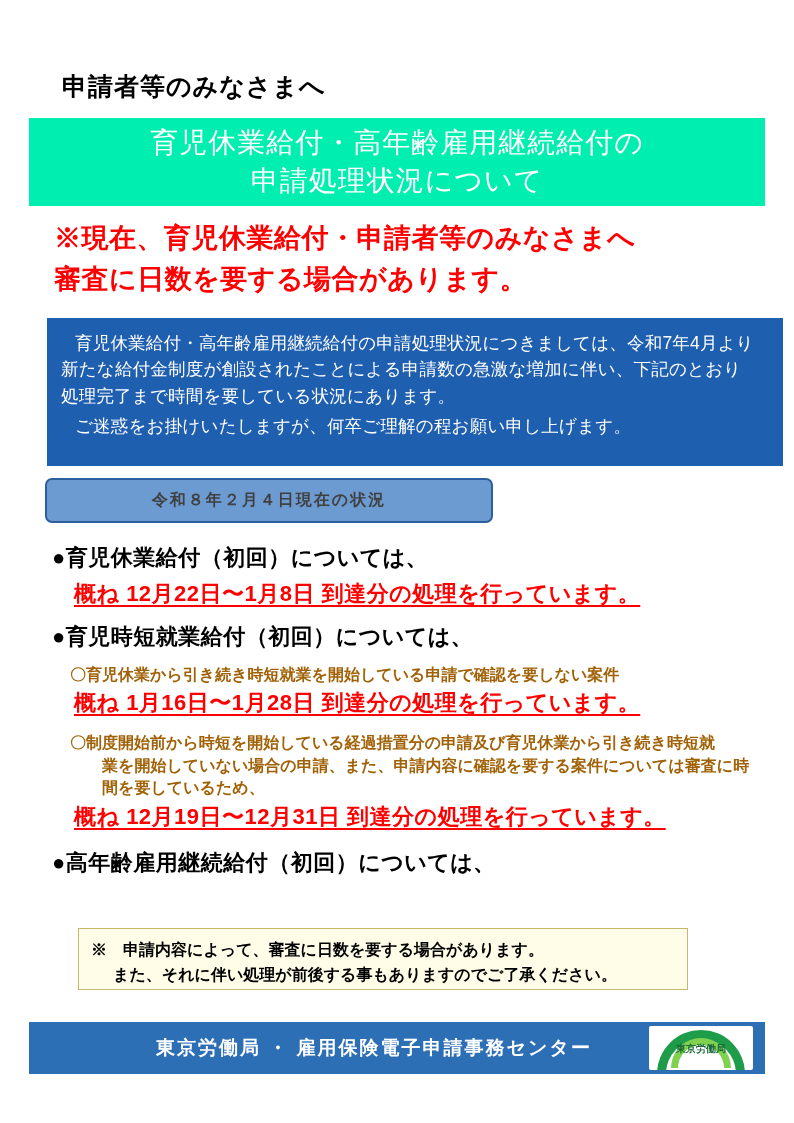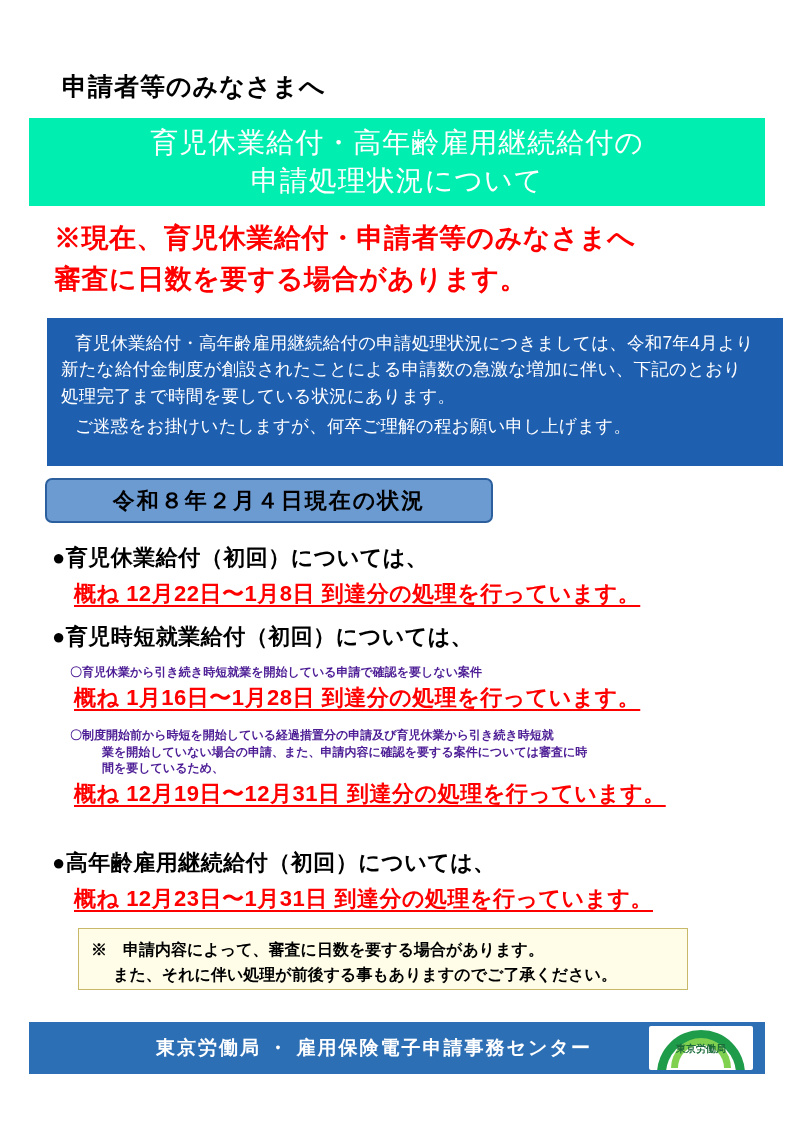--- a/index.html
+++ b/index.html
@@ -92,22 +92,22 @@
     height: 45px;
     background: #6c9bd2;
     border: 2px solid #2b5f9e;
     border-radius: 7px;
     display: flex;
     align-items: center;
     justify-content: center;
     box-sizing: border-box;
   }
   .status-pill span {
-    color: #000000;
-    font-size: 22px;
+    color: #404040;
+    font-size: 16px;
     font-weight: bold;
     letter-spacing: 2px;
   }
   .section {
     position: absolute;
     left: 52px;
     width: 710px;
   }
   .sec-head {
     font-size: 22px;
@@ -120,23 +120,23 @@
     font-size: 22px;
     font-weight: bold;
     text-decoration: underline;
     text-underline-offset: 4px;
     letter-spacing: 0.5px;
     margin-left: 22px;
     display: inline-block;
     margin-top: 6px;
   }
   .sub-head {
-    font-size: 12px;
-    font-weight: bold;
-    color: #4c1d95;
+    font-size: 16px;
+    font-weight: bold;
+    color: #a16207;
     margin-left: 18px;
     line-height: 1.4;
   }
   .sub-head .circ {
     font-weight: bold;
   }
   .sub-head-indent {
     margin-left: 32px;
     display: block;
   }
@@ -270,21 +270,20 @@
         <span class="circ">〇</span><span>制度開始前から時短を開始している経過措置分の申請及び育児休業から引き続き時短就</span>
         <span class="sub-head-indent">業を開始していない場合の申請、また、申請内容に確認を要する案件については審査に時</span>
         <span class="sub-head-indent">間を要しているため、</span>
       </div>
       <div class="red-line" style="margin-top:2px;">概ね 12月19日〜12月31日 到達分の処理を行っています。</div>
     </div>
   </div>
 
   <div class="section" style="top:848px;">
     <div class="sec-head">●高年齢雇用継続給付（初回）については、</div>
-    <div class="red-line">概ね 12月23日〜1月31日 到達分の処理を行っています。</div>
   </div>
 
   <div class="note-box">
     <div class="note-line">※　申請内容によって、審査に日数を要する場合があります。</div>
     <div class="note-line second">また、それに伴い処理が前後する事もありますのでご了承ください。</div>
   </div>
 
   <div class="footer">
     <div class="footer-text">東京労働局 ・ 雇用保険電子申請事務センター</div>
     <div class="footer-logo">

